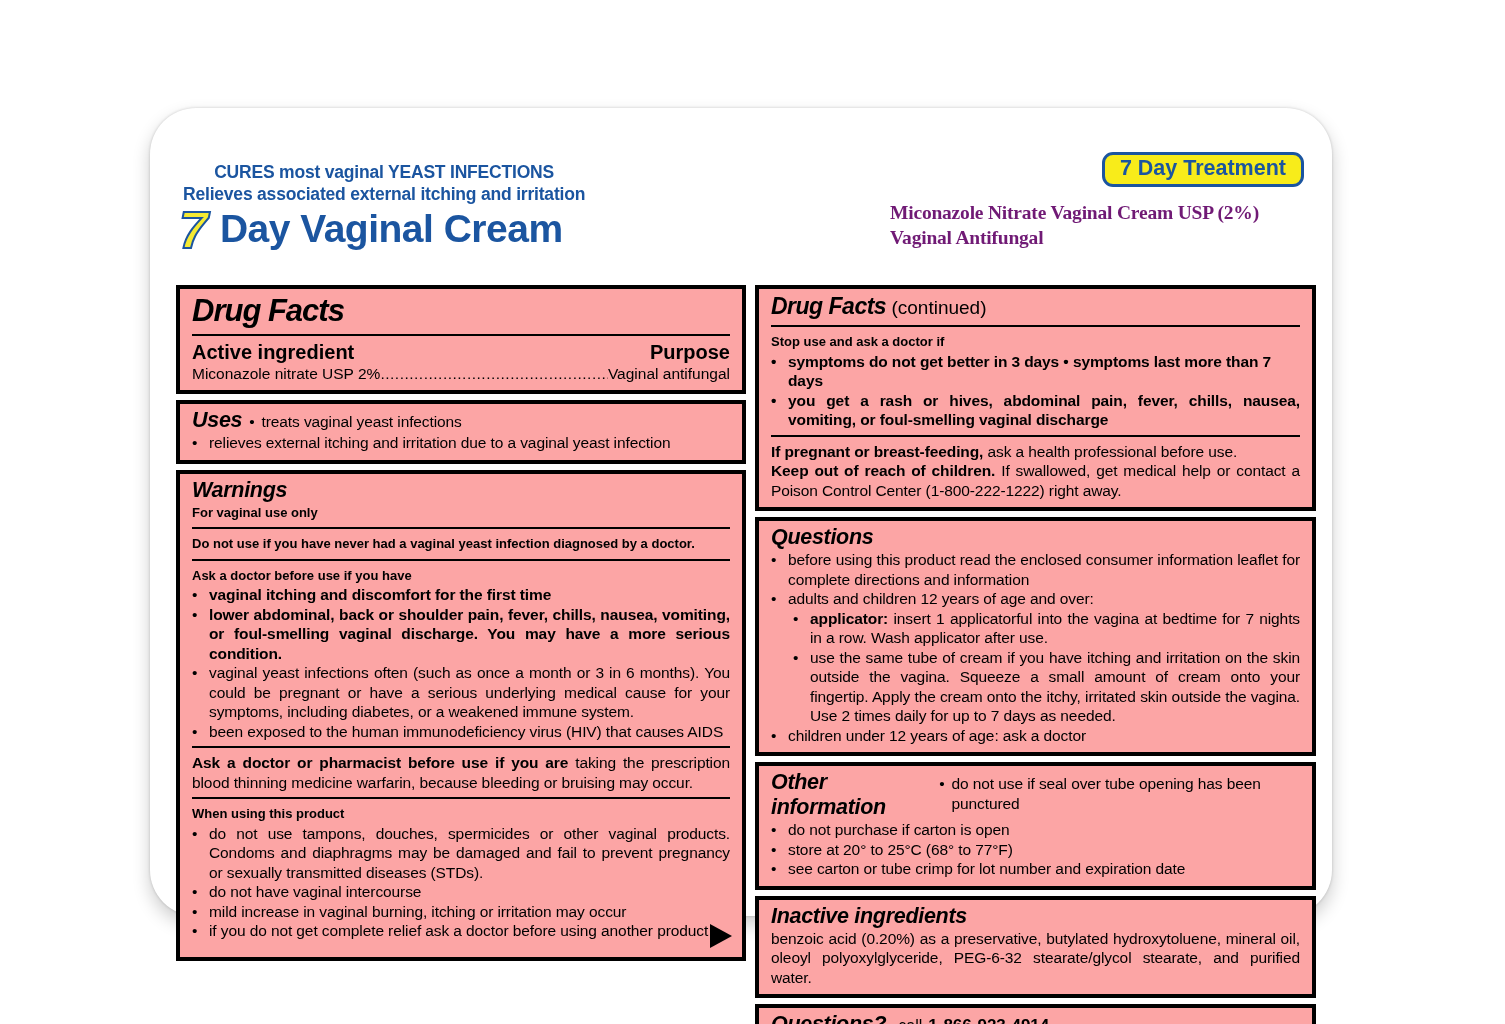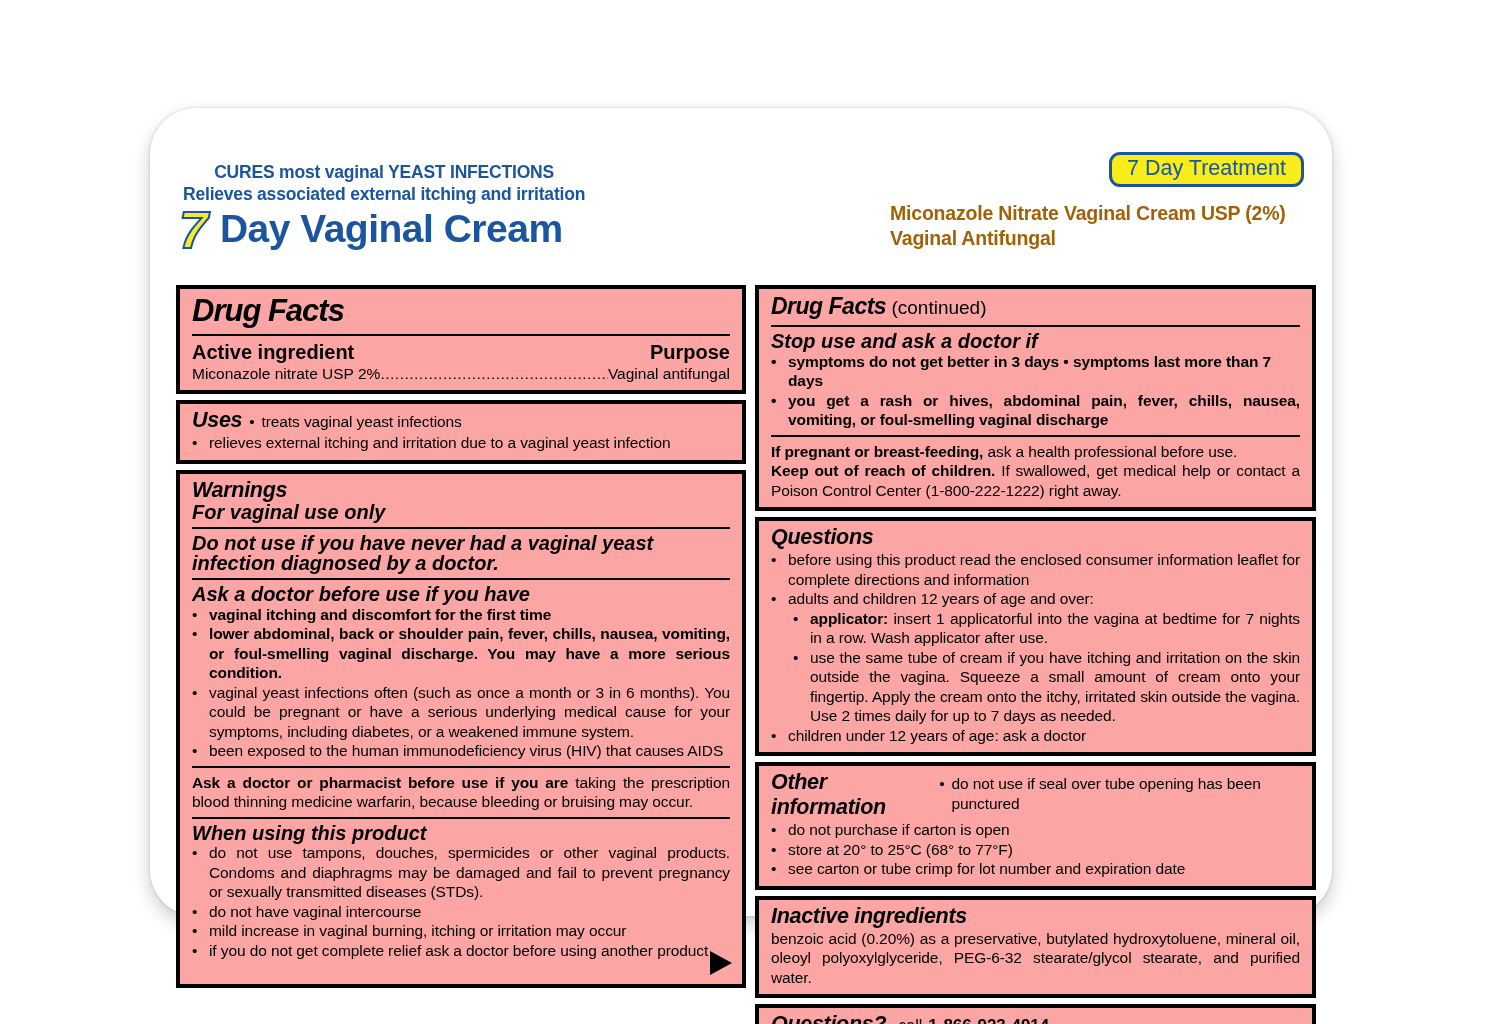--- a/index.html
+++ b/index.html
@@ -13,46 +13,46 @@
   
   .tagline { position:absolute; left:33px; top:54px; color:#1b55a0; font-weight:bold; font-size:17.5px; line-height:21.5px; letter-spacing:-0.2px;text-align:center; }
   .title-row { position:absolute; left:29px; top:96px; white-space:nowrap; }
   .seven {
     display:inline-block; font-size:52px; font-weight:bold; font-style:italic;
     color:#f4ea33; -webkit-text-stroke:2px #1b55a0; line-height:52px; vertical-align:-6px;
   }
   .title-text { display:inline-block; margin-left:12px; font-size:39px; font-weight:bold; color:#1b55a0; letter-spacing:-0.5px; }
   .badge {
     position:absolute; right:28px; top:44px; background:#f8ec1a; border:3px solid #1b55a0;
-    border-radius:11px; padding:1px 15px 3px; font-size:21.5px; font-weight:normal; color:#1b55a0;
-  }
-  .product { position:absolute; left:740px; top:93px; color:#a16207; font-weight:bold; font-size:19.5px; line-height:24.5px; letter-spacing:-0.2px; }
+    border-radius:11px; padding:1px 15px 3px; font-size:21.5px; font-weight:bold; color:#1b55a0;
+  }
+  .product { position:absolute; left:740px; top:93px; color:#701a75; font-weight:bold; font-size:19.5px; line-height:24.5px; letter-spacing:-0.2px;font-family:Liberation Serif, serif; }
   
   .col { position:absolute; top:177px; }
   .colL { left:26px; width:570px; }
   .colR { left:605px; width:561px; }
   .box { border:4px solid #000; background:#fca5a5; margin-bottom:6px; padding:4px 12px 7px; color:#000; }
   .rule { border-bottom:2px solid #000; margin:5px 0 5px; }
   .df-title { font-size:31px; font-weight:bold; font-style:italic; letter-spacing:-1px; line-height:36px; }
   .df-cont { font-size:23px; font-weight:bold; font-style:italic; letter-spacing:-0.5px; }
   .cont-rest { font-size:19px; font-weight:normal; }
   .h2 { font-size:21.5px; font-weight:bold; font-style:italic; letter-spacing:-0.3px; line-height:25px; }
-  .h3 { font-size:20px; font-weight:bold; line-height:19.5px;font-style:italic; }
+  .h3 { font-size:13px; font-weight:bold; line-height:19.5px; }
   body .txt, .para { font-size:15.5px; line-height:19.5px; letter-spacing:-0.1px; }
   .just { text-align:justify; }
   .bli { display:flex; align-items:flex-start; }
   .bli .b { flex:none; width:17px; text-align:left; font-size:15.5px; line-height:19.5px; }
   .bli .bt { flex:1; }
   .bli.sub { padding-left:22px; }
   .inline-row { display:flex; align-items:baseline; }
   .inline-row .b { margin:0 7px; }
   .headrow { display:flex; justify-content:space-between; align-items:baseline; font-size:20px; font-weight:bold; }
   .ai-row { display:flex; align-items:flex-start; font-size:15.5px; line-height:19px; }
   .ai-row .leader { flex:1; overflow:hidden; white-space:nowrap; letter-spacing:0.5px; }
-  .boxC { position:relative; padding-bottom:24px; }
+  .boxC { position:relative; padding-bottom:16px; }
   .tri {
     position:absolute; right:10px; bottom:9px; width:0; height:0;
     border-top:12px solid transparent; border-bottom:12px solid transparent; border-left:22px solid #000;
   }
   .qrow { display:flex; align-items:baseline; }
   .qrow .call { margin-left:12px; font-size:16px; }
   .qrow .phone { margin-left:6px; font-size:17px; font-weight:bold; }
 </style>
 </head>
 <body>

